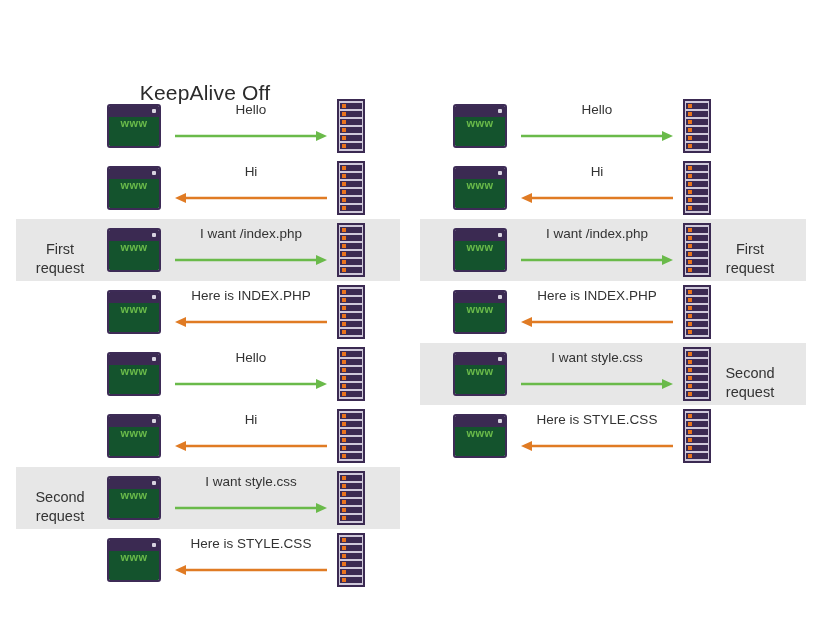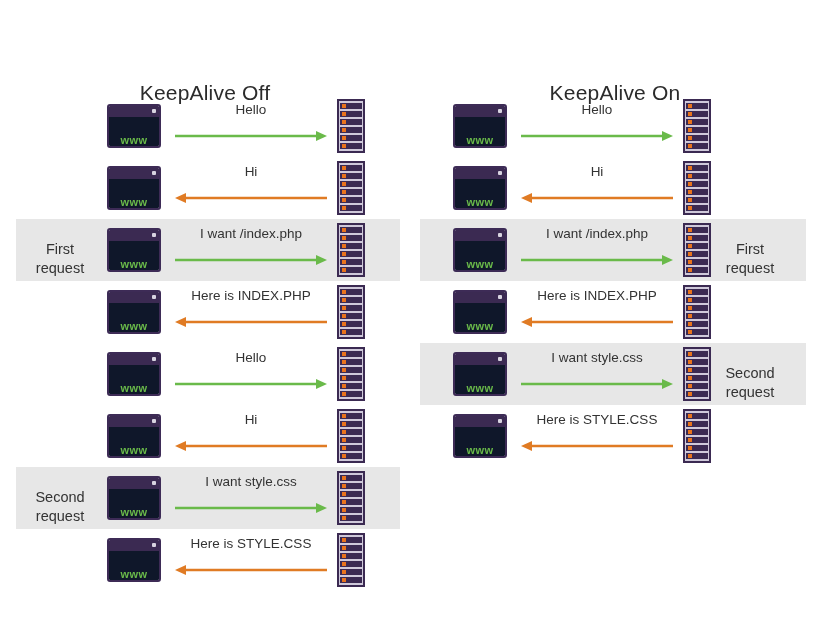--- a/index.html
+++ b/index.html
@@ -92,23 +92,23 @@
     right: 3px;
     top: 3px;
     width: 4px;
     height: 4px;
     background: #d8d4e0;
     border-radius: 1px;
   }
   .browser-body {
     height: 29px;
     display: flex;
-    align-items: flex-end;
+    align-items: flex-start;
     justify-content: center;
-    background: #0f172a;
+    background: #14532d;
   }
   .browser-www {
     font-size: 11px;
     font-weight: bold;
     color: #6aba4a;
     letter-spacing: 0.5px;
   }
 
   
   .server {
@@ -450,21 +450,20 @@
       </div>
       <div class="arrow-wrap" style="left: 175px; top: 536px; width: 152px;">
         <div class="arrow-text">Here is STYLE.CSS</div>
         <svg class="arrow-svg" width="152" height="12">
           <line y1="6" y2="6" stroke="#e07b24" stroke-width="2.4" x1="152" x2="10"></line>
           <polygon fill="#e07b24" points="11,1 0,6 11,11"></polygon>
         </svg>
       </div>
     </div>
   <div class="column column-right" id="col-1">
-      <div class="col-title">KeepAlive On</div>
       <div class="row" style="top: 95px;"></div>
       <div class="browser" style="left: 43px; top: 104px;">
         <div class="browser-bar">
           <div class="browser-dot"></div>
         </div>
         <div class="browser-body">
           <span class="browser-www">www</span>
         </div>
       </div>
       <div class="server" style="left: 273px; top: 99px;">

